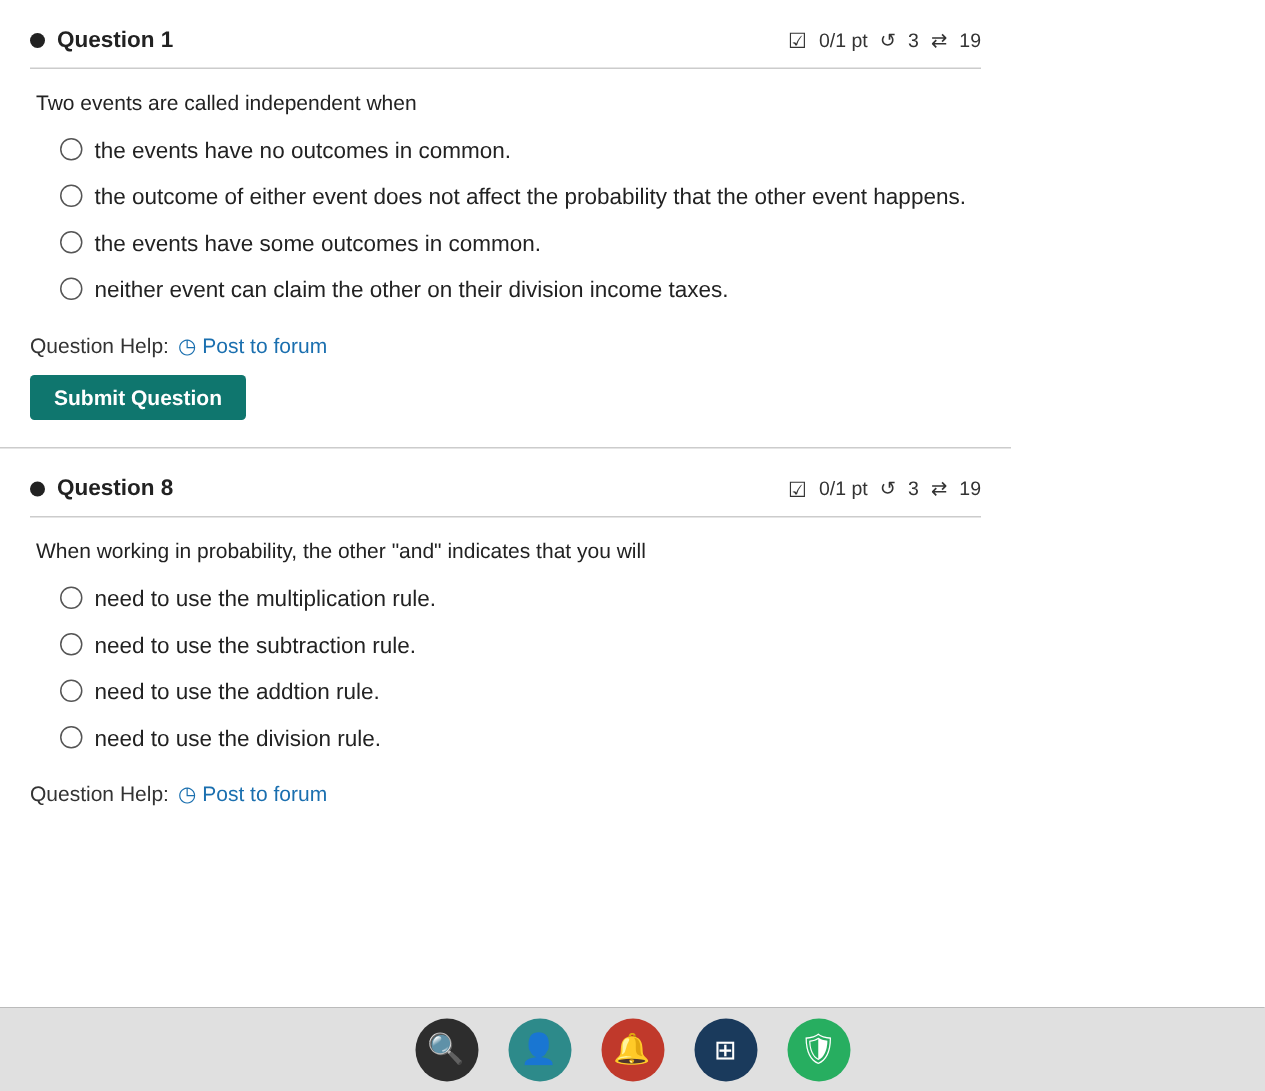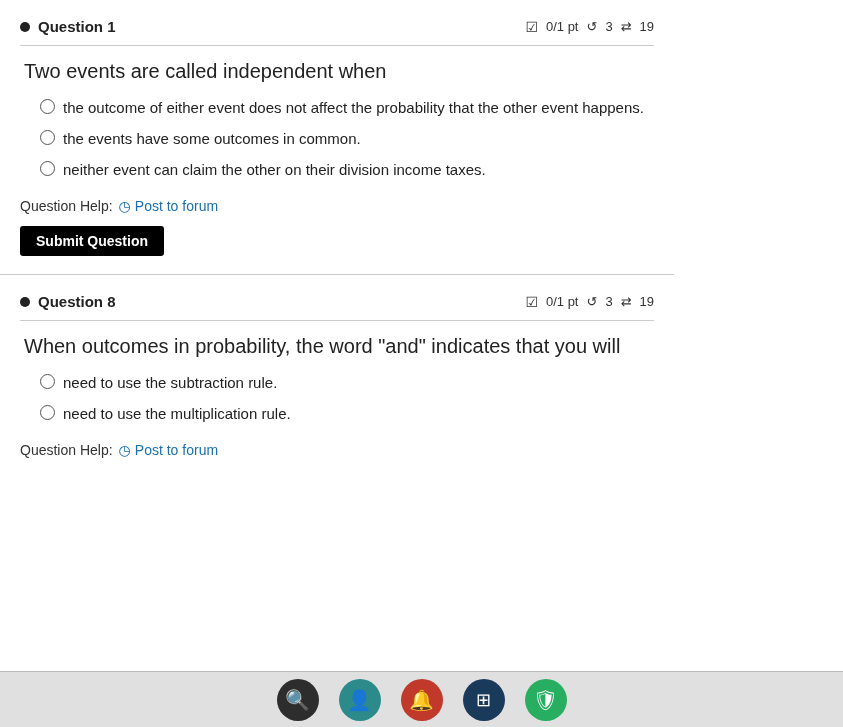--- a/index.html
+++ b/index.html
@@ -57,21 +57,21 @@
     .question-meta {
       display: flex;
       align-items: center;
       gap: 8px;
       font-size: 13px;
       color: #333;
     }
 
     .question-prompt {
       margin-bottom: 14px;
-      font-size: 20px;
+      font-size: 14px;
       color: #222;
       padding-left: 4px;
     }
 
     .options-list {
       list-style: none;
       padding-left: 20px;
       margin-bottom: 18px;
     }
 
@@ -115,21 +115,21 @@
       display: flex;
       align-items: center;
       gap: 4px;
       color: #1a6faf;
       text-decoration: none;
       cursor: pointer;
       font-size: 14px;
     }
 
     .submit-btn {
-      background-color: #000000;
+      background-color: #0f766e;
       color: #fff;
       border: none;
       padding: 7px 16px;
       font-size: 14px;
       border-radius: 3px;
       cursor: pointer;
       font-weight: bold;
     }
 
     
@@ -202,20 +202,24 @@
         <span>⇄</span>
         <span>19</span>
       </div>
     </div>
 
     <div class="question-prompt">Two events are called independent when</div>
 
     <ul class="options-list">
       <li class="option-item">
         <span class="radio-circle"></span>
+        <span>the events have no outcomes in common.</span>
+      </li>
+      <li class="option-item">
+        <span class="radio-circle"></span>
         <span>the outcome of either event does not affect the probability that the other event happens.</span>
       </li>
       <li class="option-item">
         <span class="radio-circle"></span>
         <span>the events have some outcomes in common.</span>
       </li>
       <li class="option-item">
         <span class="radio-circle"></span>
         <span>neither event can claim the other on their division income taxes.</span>
       </li>
@@ -241,30 +245,38 @@
       <div class="question-meta">
         <span style="font-size:14px;">☑</span>
         <span>0/1 pt</span>
         <span>↺</span>
         <span>3</span>
         <span>⇄</span>
         <span>19</span>
       </div>
     </div>
 
-    <div class="question-prompt">When outcomes in probability, the word "and" indicates that you will</div>
+    <div class="question-prompt">When working in probability, the other "and" indicates that you will</div>
 
     <ul class="options-list">
       <li class="option-item">
         <span class="radio-circle"></span>
+        <span>need to use the multiplication rule.</span>
+      </li>
+      <li class="option-item">
+        <span class="radio-circle"></span>
         <span>need to use the subtraction rule.</span>
       </li>
       <li class="option-item">
         <span class="radio-circle"></span>
-        <span>need to use the multiplication rule.</span>
+        <span>need to use the addtion rule.</span>
+      </li>
+      <li class="option-item">
+        <span class="radio-circle"></span>
+        <span>need to use the division rule.</span>
       </li>
     </ul>
 
     <div class="question-help">
       <span class="help-label">Question Help:</span>
       <a class="post-to-forum-link">
         <span style="font-size:14px;">◷</span>
         <span>Post to forum</span>
       </a>
     </div>

